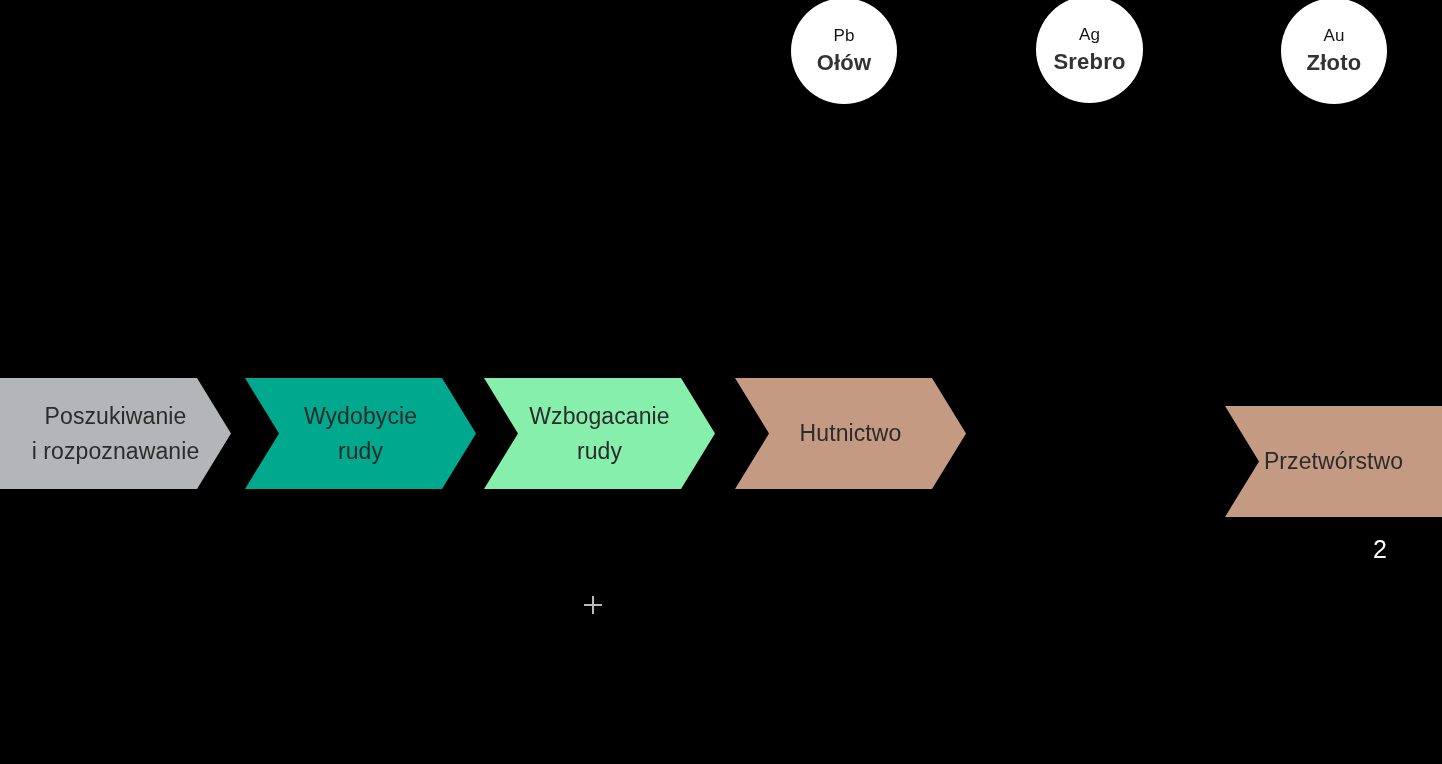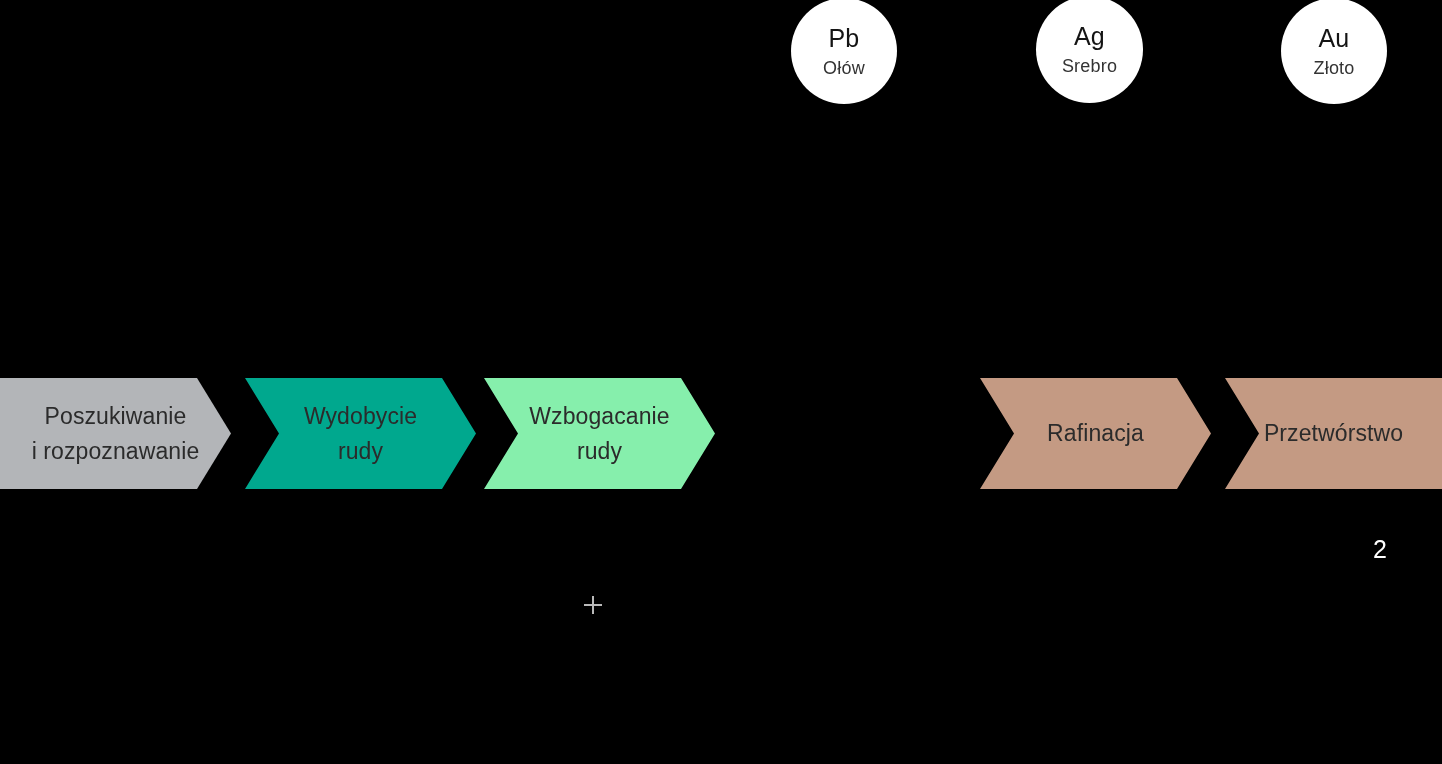--- a/index.html
+++ b/index.html
@@ -32,28 +32,28 @@
     background: #ffffff;
     display: flex;
     flex-direction: column;
     align-items: center;
     justify-content: center;
     box-sizing: border-box;
     color: #1a1a1a;
     line-height: 1.12;
   }
   .element-symbol {
-    font-size: 25px;
+    font-size: 17px;
     font-weight: 400;
     letter-spacing: 0.2px;
     color: #141414;
   }
   .element-name {
-    font-size: 18px;
-    font-weight: 400;
+    font-size: 22px;
+    font-weight: 700;
     letter-spacing: 0.2px;
     color: #333333;
     margin-top: 6px;
   }
 
   
   #process-bar {
     position: absolute;
     left: 0;
     top: 378px;
@@ -159,26 +159,26 @@
     <div class="chevron mid" style="left:245px; width:231px; background:#00a88e;text-align:center;">
       <span class="chev-label">Wydobycie
 rudy</span>
     </div>
 
     <div class="chevron mid" style="left:484px; width:231px; background:#86efac;">
       <span class="chev-label">Wzbogacanie
 rudy</span>
     </div>
 
-
-    <div class="chevron mid" style="left:980px; width:231px; background:#c49a83;">
-      <span class="chev-label">Rafinacja</span>
+    <div class="chevron mid" style="left:735px; width:231px; background:#c49a83;">
+      <span class="chev-label">Hutnictwo</span>
     </div>
 
-    <div class="chevron last" style="left:1225px; width:217px; background:#c49a83;">
+
+    <div class="chevron last" style="left:1225px; width:217px; background:#c49a83;margin-top:28px;">
       <span class="chev-label">Przetwórstwo</span>
     </div>
 
   </div>
 
   <div id="page-number">2</div>
 
   <div id="cursor-crosshair"></div>
 
 </div>

